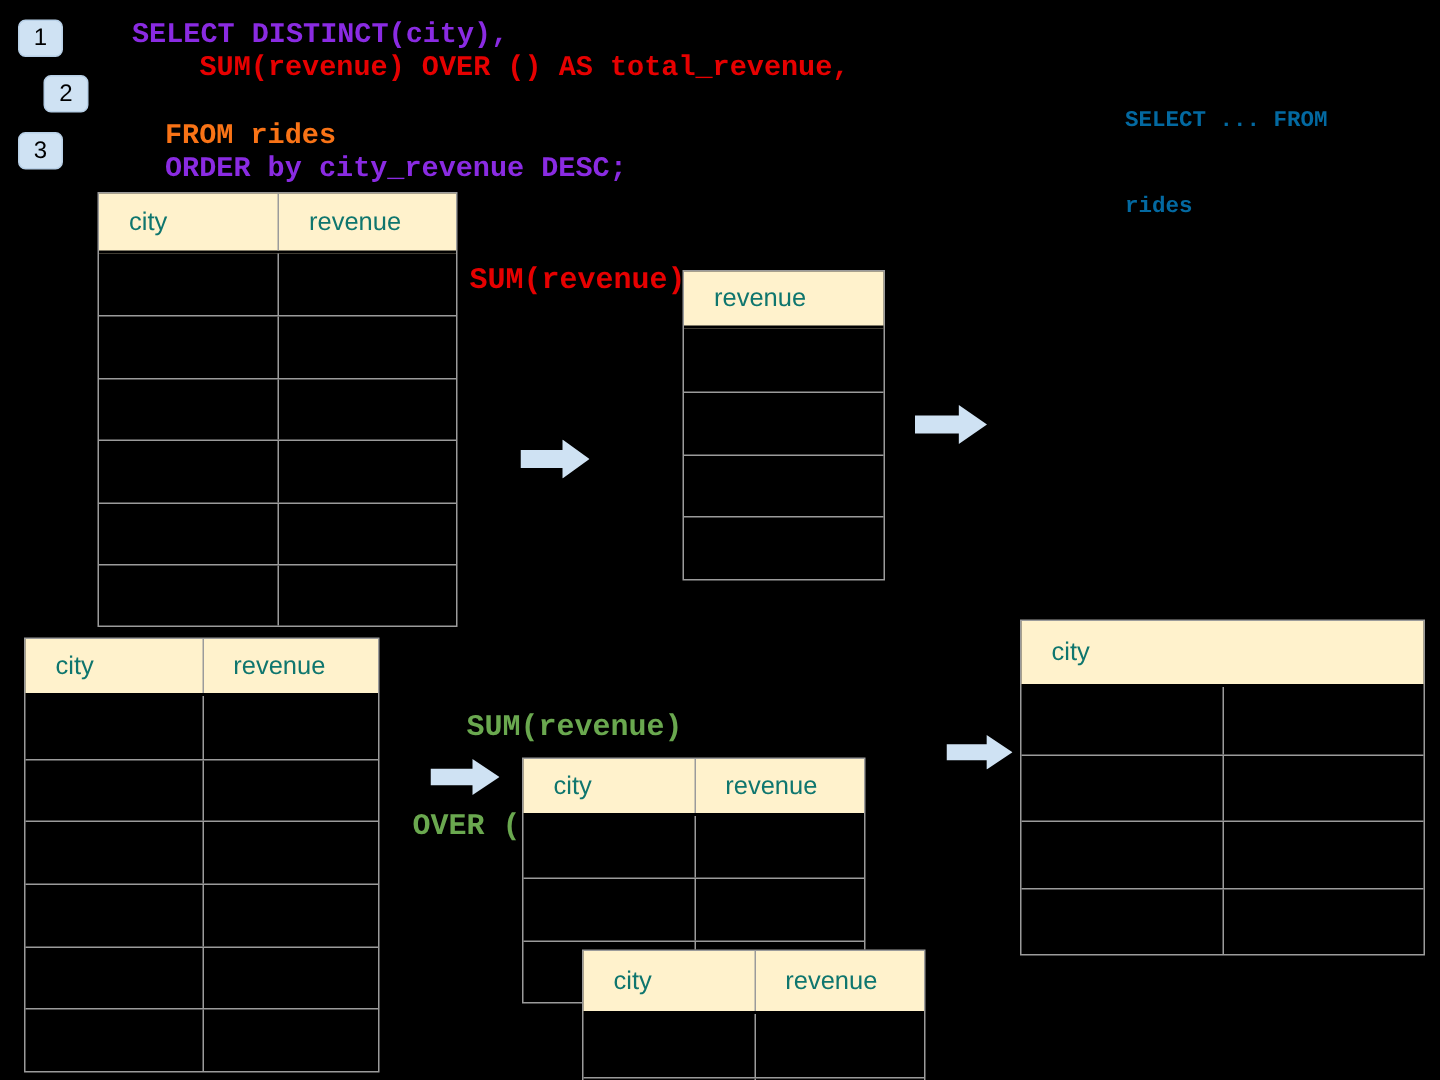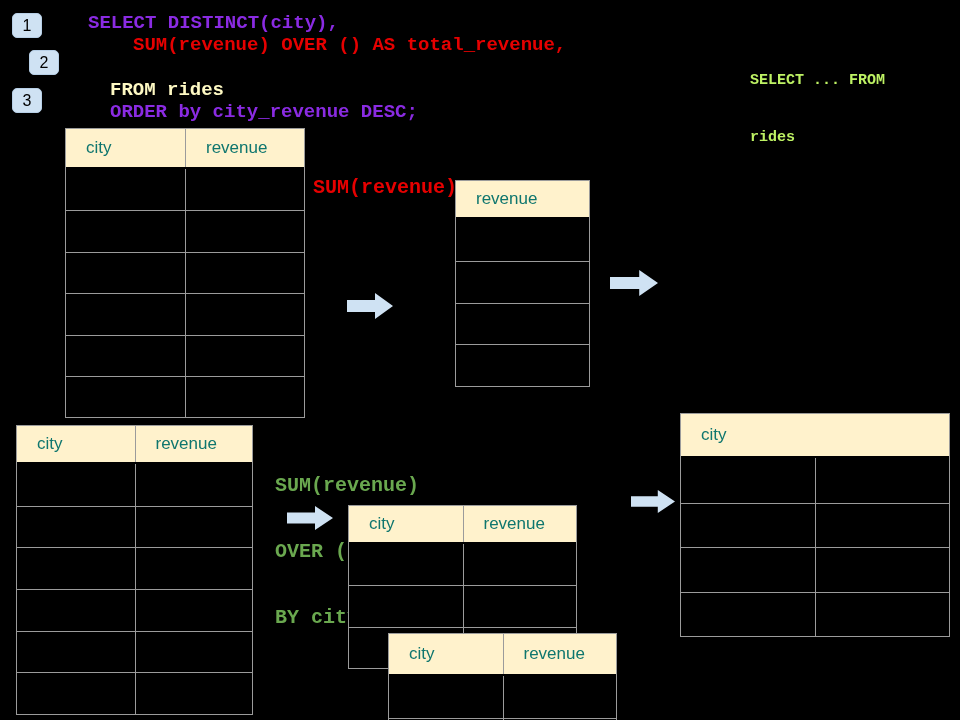--- a/index.html
+++ b/index.html
@@ -30,21 +30,21 @@
   .l1{left:88px;top:12px} .l2{left:133px;top:34px} .l3{left:133px;top:56px}
   .l4{left:110px;top:79px} .l5{left:110px;top:101px}
 
   .note{
     position:absolute; left:750px; top:33px; white-space:pre;
     font:bold 15px "Liberation Mono",monospace; line-height:19px;
   }
 
   .ann{
     position:absolute; white-space:pre;
-    font:bold 20px "Liberation Mono",monospace; line-height:22px;
+    font:bold 20px "Liberation Mono",monospace; line-height:22px;text-align:right;
   }
   .ann-total{left:313px;top:133px}
   .ann-part{left:275px;top:431px}
 
   
   .tbl{
     position:absolute; box-sizing:border-box; background:#000;
     border:1.5px solid var(--tbl-border); z-index:1;
   }
   .tbl .hrow{
@@ -85,24 +85,24 @@
 <body>
 
 <div class="stage">
 
   <span class="badge b1">1</span>
   <span class="badge b2">2</span>
   <span class="badge b3">3</span>
 
   <div class="cl l2" style="color: rgb(230, 0, 0);">SUM(revenue) OVER () AS total_revenue,</div>
   <div class="cl l1" style="color: rgb(138, 43, 226);">SELECT DISTINCT(city),</div>
-  <div class="cl l4" style="color: #fef9c3;">FROM rides</div>
+  <div class="cl l4" style="color: #f97316;">FROM rides</div>
   <div class="cl l5" style="color: rgb(138, 43, 226); text-align: right;">ORDER by city_revenue DESC;</div>
 
-  <div class="note" style="color: #bef264;">
+  <div class="note" style="color: #0369a1;">
     <div>SELECT ... FROM</div>
     <div>rides</div>
   </div>
 
   <div class="ann ann-total" style="color: rgb(230, 0, 0);">
     <div>SUM(revenue)</div>
   </div>
 
   <div class="ann ann-part" style="color: rgb(106, 168, 79);">
     <div>SUM(revenue)</div>

